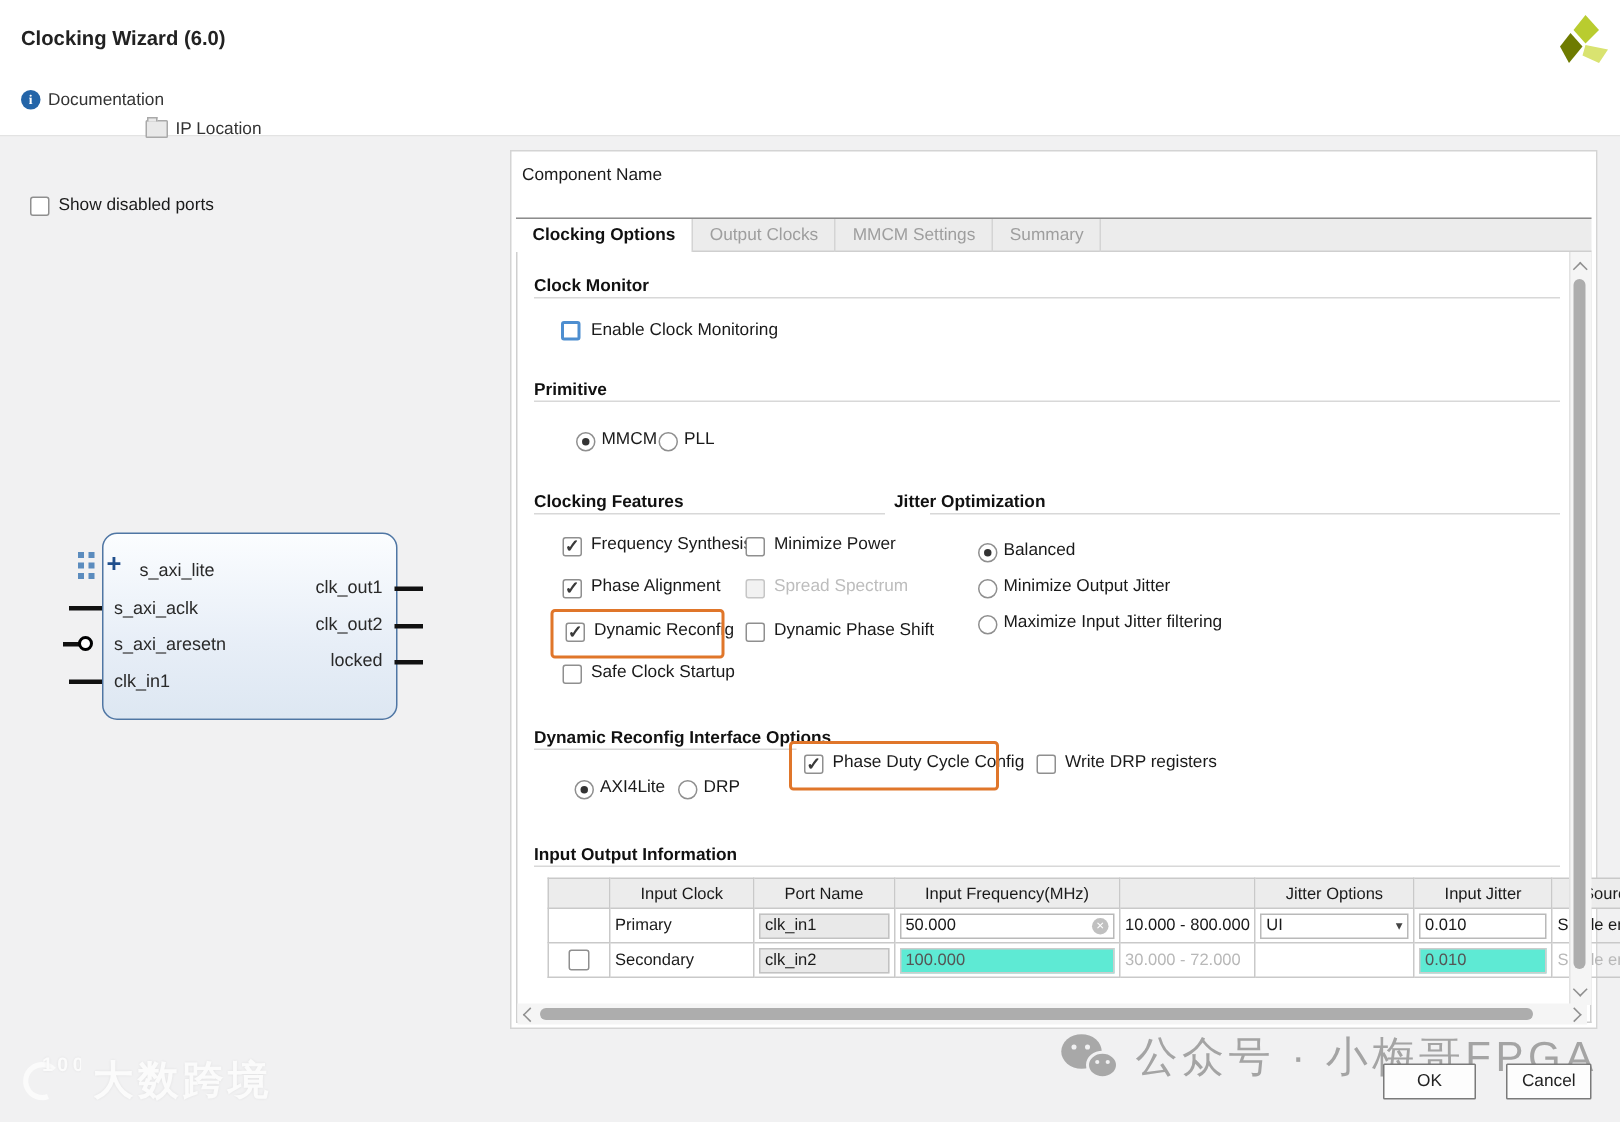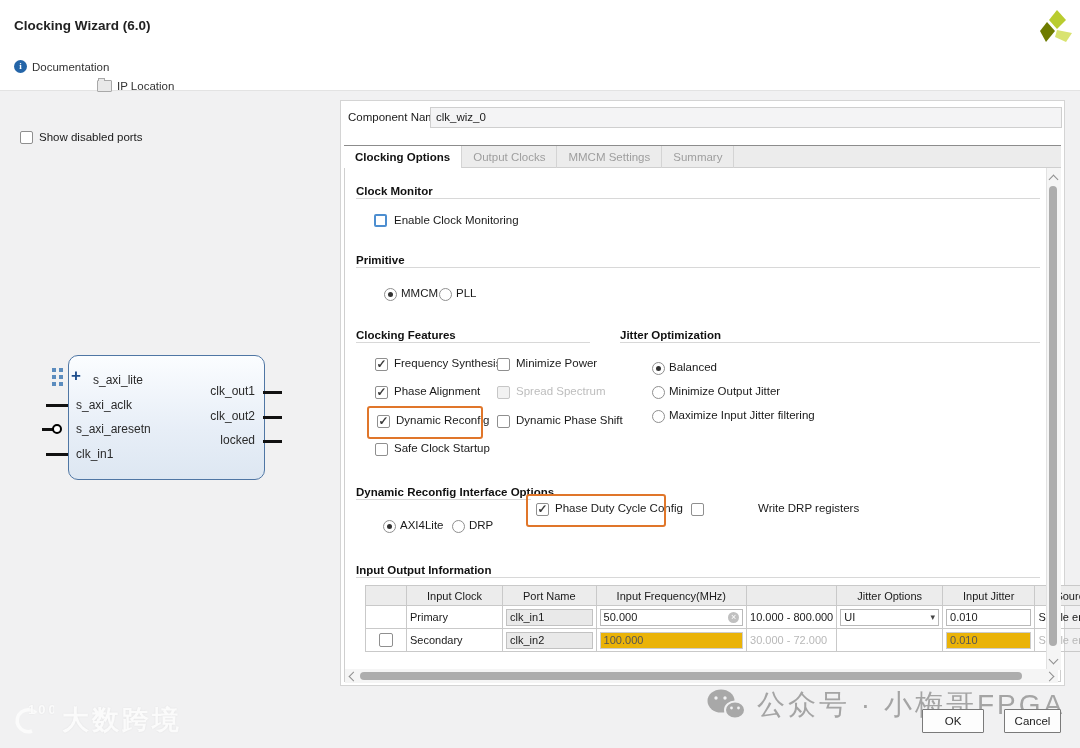--- a/index.html
+++ b/index.html
@@ -48,21 +48,21 @@
   .mtab{height:22px;line-height:22px;padding:0 11px;font-size:11.5px;color:#9e9e9e;border-right:1px solid #d4d4d4;}
   .mtab.active{background:#fff;color:#111;font-weight:bold;}
   #content{position:absolute;left:344px;top:168px;width:717px;height:514px;background:#fff;
            border-left:1px solid #cfcfcf;border-right:1px solid #cfcfcf;border-bottom:1px solid #cfcfcf;box-sizing:border-box;}
   
   #iktable{position:absolute;left:365px;top:585px;border-collapse:collapse;table-layout:fixed;font-size:11px;}
   #iktable th{background:#ececec;font-weight:normal;text-align:left;padding:2px 20px;border:1px solid #c9c9c9;color:#1a1a1a;height:15px;white-space:nowrap;overflow:hidden;}
   #iktable td{border:1px solid #c9c9c9;padding:1px 3px;height:20px;white-space:nowrap;overflow:hidden;vertical-align:middle;}
   .fld{display:flex;align-items:center;height:17px;background:#fff;border:1px solid #b9b9b9;padding:0 3px;font-size:11px;box-sizing:border-box;}
   .fld.inset{background:#e9e9e9;border-color:#c2c2c2;}
-  .fld.off{background:#eab308;border-color:#cccccc;color:#555;}
+  .fld.off{background:#5eead4;border-color:#cccccc;color:#555;}
   .clear-ic{margin-left:auto;width:11px;height:11px;border-radius:50%;background:#c0c0c0;color:#fff;font-size:9px;line-height:11px;text-align:center;}
   .dd-arrow{margin-left:auto;font-size:9px;color:#444;}
   .gtxt{color:#b8b8b8;}
   .cbi{display:inline-block;width:12px;height:12px;border:1px solid #8f8f8f;border-radius:2px;background:#fff;vertical-align:middle;}
   
   .sb-track{position:absolute;background:#f5f5f5;}
   .sb-thumb{position:absolute;background:#adadad;border-radius:4px;}
   .chev{position:absolute;width:6px;height:6px;border-right:1.6px solid #8f8f8f;border-bottom:1.6px solid #8f8f8f;}
   .chev.left{transform:rotate(135deg);}  .chev.right{transform:rotate(-45deg);}
   .chev.up{transform:rotate(-135deg);}   .chev.down{transform:rotate(45deg);}
@@ -122,21 +122,20 @@
   <div class="stub" style="left:263px;top:391px;width:19px;"></div>
   <div class="stub" style="left:263px;top:416px;width:19px;"></div>
   <div class="stub" style="left:263px;top:440px;width:19px;"></div>
 
   <div class="port-r" style="top:384px;">clk_out1</div>
   <div class="port-r" style="top:409px;">clk_out2</div>
   <div class="port-r" style="top:433px;">locked</div>
 
   <div class="panel" style="left:340px;top:100px;width:725px;height:586px;"></div>
   <div class="lbl" style="left:348px;top:111px;">Component Name</div>
-  <div id="compfield">clk_wiz_0</div>
 
   <div id="mtabbar">
     <div class="mtab active">Clocking Options</div>
     <div class="mtab">Output Clocks</div>
     <div class="mtab">MMCM Settings</div>
     <div class="mtab">Summary</div>
   </div>
   <div id="content"></div>
 
   <div class="sec-h" style="left:356px;top:185px;">Clock Monitor</div>
@@ -146,21 +145,21 @@
 
   <div class="sec-h" style="left:356px;top:254px;">Primitive</div>
   <div class="rule" style="left:356px;top:267px;width:684px;"></div>
   <div class="rd sel" style="left:384px;top:288px;"></div>
   <div class="lbl" style="left:401px;top:287px;">MMCM</div>
   <div class="rd" style="left:439px;top:288px;"></div>
   <div class="lbl" style="left:456px;top:287px;">PLL</div>
 
   <div class="sec-h" style="left:356px;top:329px;">Clocking Features</div>
   <div class="rule" style="left:356px;top:342px;width:234px;"></div>
-  <div class="sec-h" style="left:620px;top:329px;">Jitter Optimization</div>
+  <div class="sec-h" style="left:596px;top:329px;">Jitter Optimization</div>
   <div class="rule" style="left:620px;top:342px;width:420px;"></div>
 
   <div class="cb checked" style="left:375px;top:358px;"></div>
   <div class="lbl" style="left:394px;top:357px;">Frequency Synthesis</div>
   <div class="cb checked" style="left:375px;top:386px;"></div>
   <div class="lbl" style="left:394px;top:385px;">Phase Alignment</div>
   <div class="cb checked" style="left:377px;top:415px;"></div>
   <div class="lbl" style="left:396px;top:414px;">Dynamic Reconfig</div>
   <div class="hl" style="left:367px;top:406px;width:112px;height:29px;"></div>
   <div class="cb" style="left:375px;top:443px;"></div>
@@ -183,21 +182,21 @@
   <div class="sec-h" style="left:356px;top:486px;">Dynamic Reconfig Interface Options</div>
   <div class="rule" style="left:356px;top:499px;width:175px;"></div>
   <div class="rd sel" style="left:383px;top:520px;"></div>
   <div class="lbl" style="left:400px;top:519px;">AXI4Lite</div>
   <div class="rd" style="left:452px;top:520px;"></div>
   <div class="lbl" style="left:469px;top:519px;">DRP</div>
   <div class="cb checked" style="left:536px;top:503px;"></div>
   <div class="lbl" style="left:555px;top:502px;">Phase Duty Cycle Config</div>
   <div class="hl" style="left:526px;top:494px;width:136px;height:29px;"></div>
   <div class="cb" style="left:691px;top:503px;"></div>
-  <div class="lbl" style="left:710px;top:502px;margin-left:48px;">Write DRP registers</div>
+  <div class="lbl" style="left:710px;top:502px;">Write DRP registers</div>
 
   <div class="sec-h" style="left:356px;top:564px;">Input Output Information</div>
   <div class="rule" style="left:356px;top:577px;width:684px;"></div>
 
   <table id="iktable">
     <colgroup>
       <col style="width:27px;">
         <col style="width:76px;">
         <col style="width:63px;">
         <col style="width:113px;">

